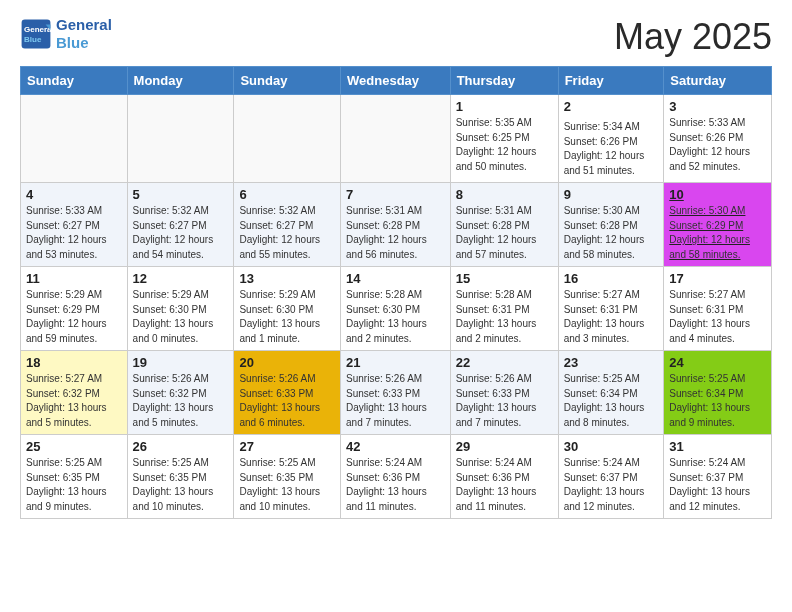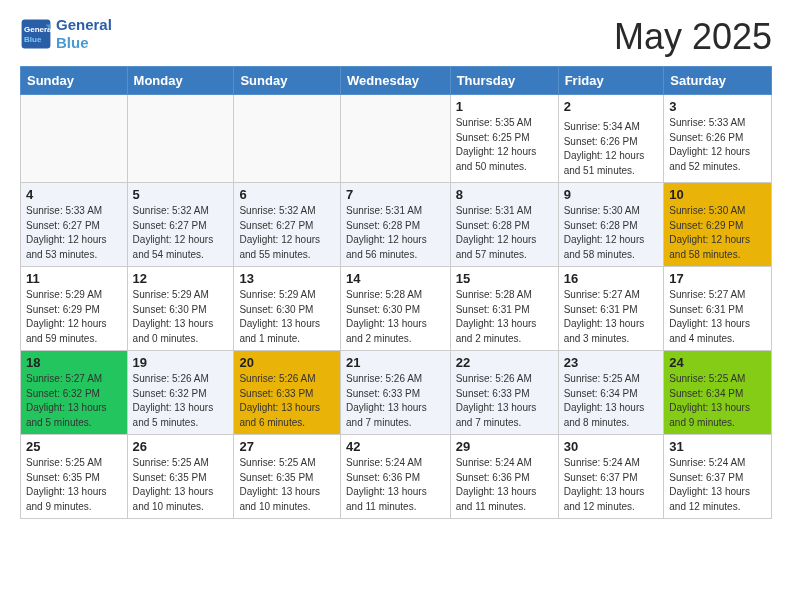--- a/index.html
+++ b/index.html
@@ -137,21 +137,21 @@
 Daylight: 12 hours
 and 57 minutes.</div>
           </td>
           <td style="background: rgb(240, 244, 250);">
             <div class="day-num">9</div>
             <div class="day-info" style="white-space: pre-line;">Sunrise: 5:30 AM
 Sunset: 6:28 PM
 Daylight: 12 hours
 and 58 minutes.</div>
           </td>
-          <td style="background: #eab308;">
+          <td style="background: #d946ef; text-decoration: underline;">
             <div class="day-num">10</div>
             <div class="day-info" style="white-space: pre-line;">Sunrise: 5:30 AM
 Sunset: 6:29 PM
 Daylight: 12 hours
 and 58 minutes.</div>
           </td>
         </tr>
         <tr>
           <td>
             <div class="day-num">11</div>
@@ -197,21 +197,21 @@
           </td>
           <td>
             <div class="day-num">17</div>
             <div class="day-info" style="white-space: pre-line;">Sunrise: 5:27 AM
 Sunset: 6:31 PM
 Daylight: 13 hours
 and 4 minutes.</div>
           </td>
         </tr>
         <tr>
-          <td style="background: #22c55e;">
+          <td style="background: #fef9c3;">
             <div class="day-num">18</div>
             <div class="day-info" style="white-space: pre-line;">Sunrise: 5:27 AM
 Sunset: 6:32 PM
 Daylight: 13 hours
 and 5 minutes.</div>
           </td>
           <td style="background: rgb(240, 244, 250);">
             <div class="day-num">19</div>
             <div class="day-info" style="white-space: pre-line;">Sunrise: 5:26 AM
 Sunset: 6:32 PM

